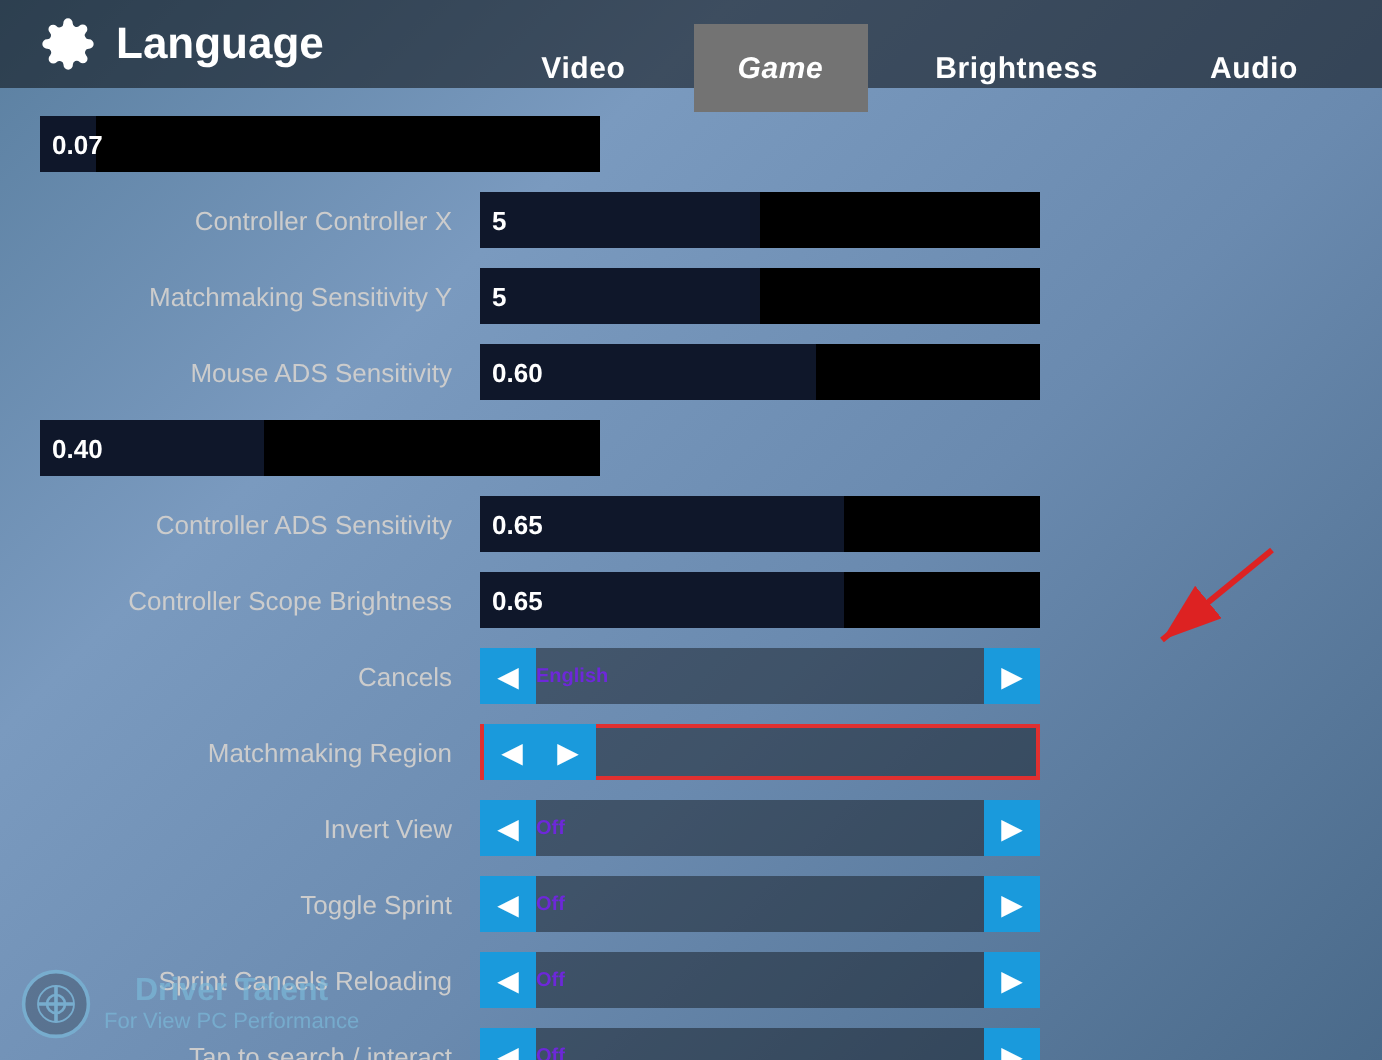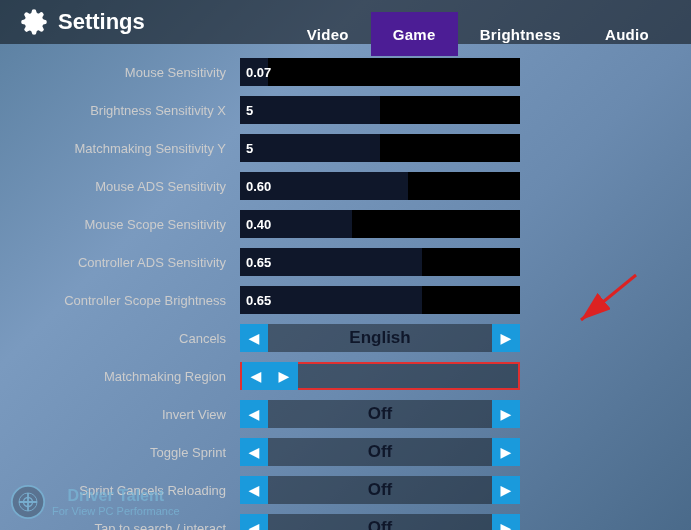--- a/index.html
+++ b/index.html
@@ -29,36 +29,37 @@
       font-weight: bold;
       flex: 1;
     }
     .gear-icon {
       width: 28px;
       height: 28px;
       color: white;
     }
     .nav-tabs {
       display: flex;
-      gap: 0;
+      gap: 12px;
       margin-top: 24px;
     }
     .nav-tab {
       padding: 0 22px;
       height: 44px;
       display: flex;
       align-items: center;
       color: white;
       font-size: 15px;
       font-weight: 600;
       cursor: pointer;
       letter-spacing: 0.3px;
     }
     .nav-tab.active {
-      background: #4c1d95;
+      background: #737373;
+      font-style: italic;
     }
 
     
     .content {
       padding: 10px 20px;
     }
 
     
     .setting-row {
       display: flex;
@@ -119,23 +120,23 @@
       display: flex;
       align-items: center;
       justify-content: center;
       color: white;
       font-size: 14px;
       cursor: pointer;
       flex-shrink: 0;
     }
     .arrow-selector-value {
       flex: 1;
-      text-align: center;
-      color: #0f172a;
-      font-size: 17px;
+      text-align: left;
+      color: #6d28d9;
+      font-size: 10px;
       font-weight: bold;
     }
 
     
     .watermark {
       position: absolute;
       bottom: 10px;
       left: 10px;
       display: flex;
       align-items: center;
@@ -167,45 +168,44 @@
   </style>
 </head>
 <body>
 
 <div class="header">
   <div class="header-title">
     <svg class="gear-icon" viewBox="0 0 24 24" fill="white">
       <path d="M12 15a3 3 0 100-6 3 3 0 000 6z"></path>
       <path d="M19.4 15a1.65 1.65 0 00.33 1.82l.06.06a2 2 0 010 2.83 2 2 0 01-2.83 0l-.06-.06a1.65 1.65 0 00-1.82-.33 1.65 1.65 0 00-1 1.51V21a2 2 0 01-2 2 2 2 0 01-2-2v-.09A1.65 1.65 0 009 19.4a1.65 1.65 0 00-1.82.33l-.06.06a2 2 0 01-2.83 0 2 2 0 010-2.83l.06-.06A1.65 1.65 0 004.68 15a1.65 1.65 0 00-1.51-1H3a2 2 0 01-2-2 2 2 0 012-2h.09A1.65 1.65 0 004.6 9a1.65 1.65 0 00-.33-1.82l-.06-.06a2 2 0 010-2.83 2 2 0 012.83 0l.06.06A1.65 1.65 0 009 4.68a1.65 1.65 0 001-1.51V3a2 2 0 012-2 2 2 0 012 2v.09a1.65 1.65 0 001 1.51 1.65 1.65 0 001.82-.33l.06-.06a2 2 0 012.83 0 2 2 0 010 2.83l-.06.06A1.65 1.65 0 0019.4 9a1.65 1.65 0 001.51 1H21a2 2 0 012 2 2 2 0 01-2 2h-.09a1.65 1.65 0 00-1.51 1z"></path>
     </svg>
-    <span>Settings</span>
+    <span>Language</span>
   </div>
   <nav class="nav-tabs">
     <div class="nav-tab">Video</div>
     <div class="nav-tab active">Game</div>
     <div class="nav-tab">Brightness</div>
     <div class="nav-tab">Audio</div>
   </nav>
 </div>
 
 <div class="content">
 
   <div class="setting-row">
-    <div class="setting-label">Mouse Sensitivity</div>
     <div class="setting-control">
       <div class="slider-container">
         <div class="slider-fill" style="width:10%">
           <span class="slider-value">0.07</span>
         </div>
       </div>
     </div>
   </div>
 
   <div class="setting-row">
-    <div class="setting-label">Brightness Sensitivity X</div>
+    <div class="setting-label">Controller Controller X</div>
     <div class="setting-control">
       <div class="slider-container">
         <div class="slider-fill" style="width:50%">
           <span class="slider-value">5</span>
         </div>
       </div>
     </div>
   </div>
 
   <div class="setting-row">
@@ -224,21 +224,20 @@
     <div class="setting-control">
       <div class="slider-container">
         <div class="slider-fill" style="width:60%">
           <span class="slider-value">0.60</span>
         </div>
       </div>
     </div>
   </div>
 
   <div class="setting-row">
-    <div class="setting-label">Mouse Scope Sensitivity</div>
     <div class="setting-control">
       <div class="slider-container">
         <div class="slider-fill" style="width:40%">
           <span class="slider-value">0.40</span>
         </div>
       </div>
     </div>
   </div>
 
   <div class="setting-row">

